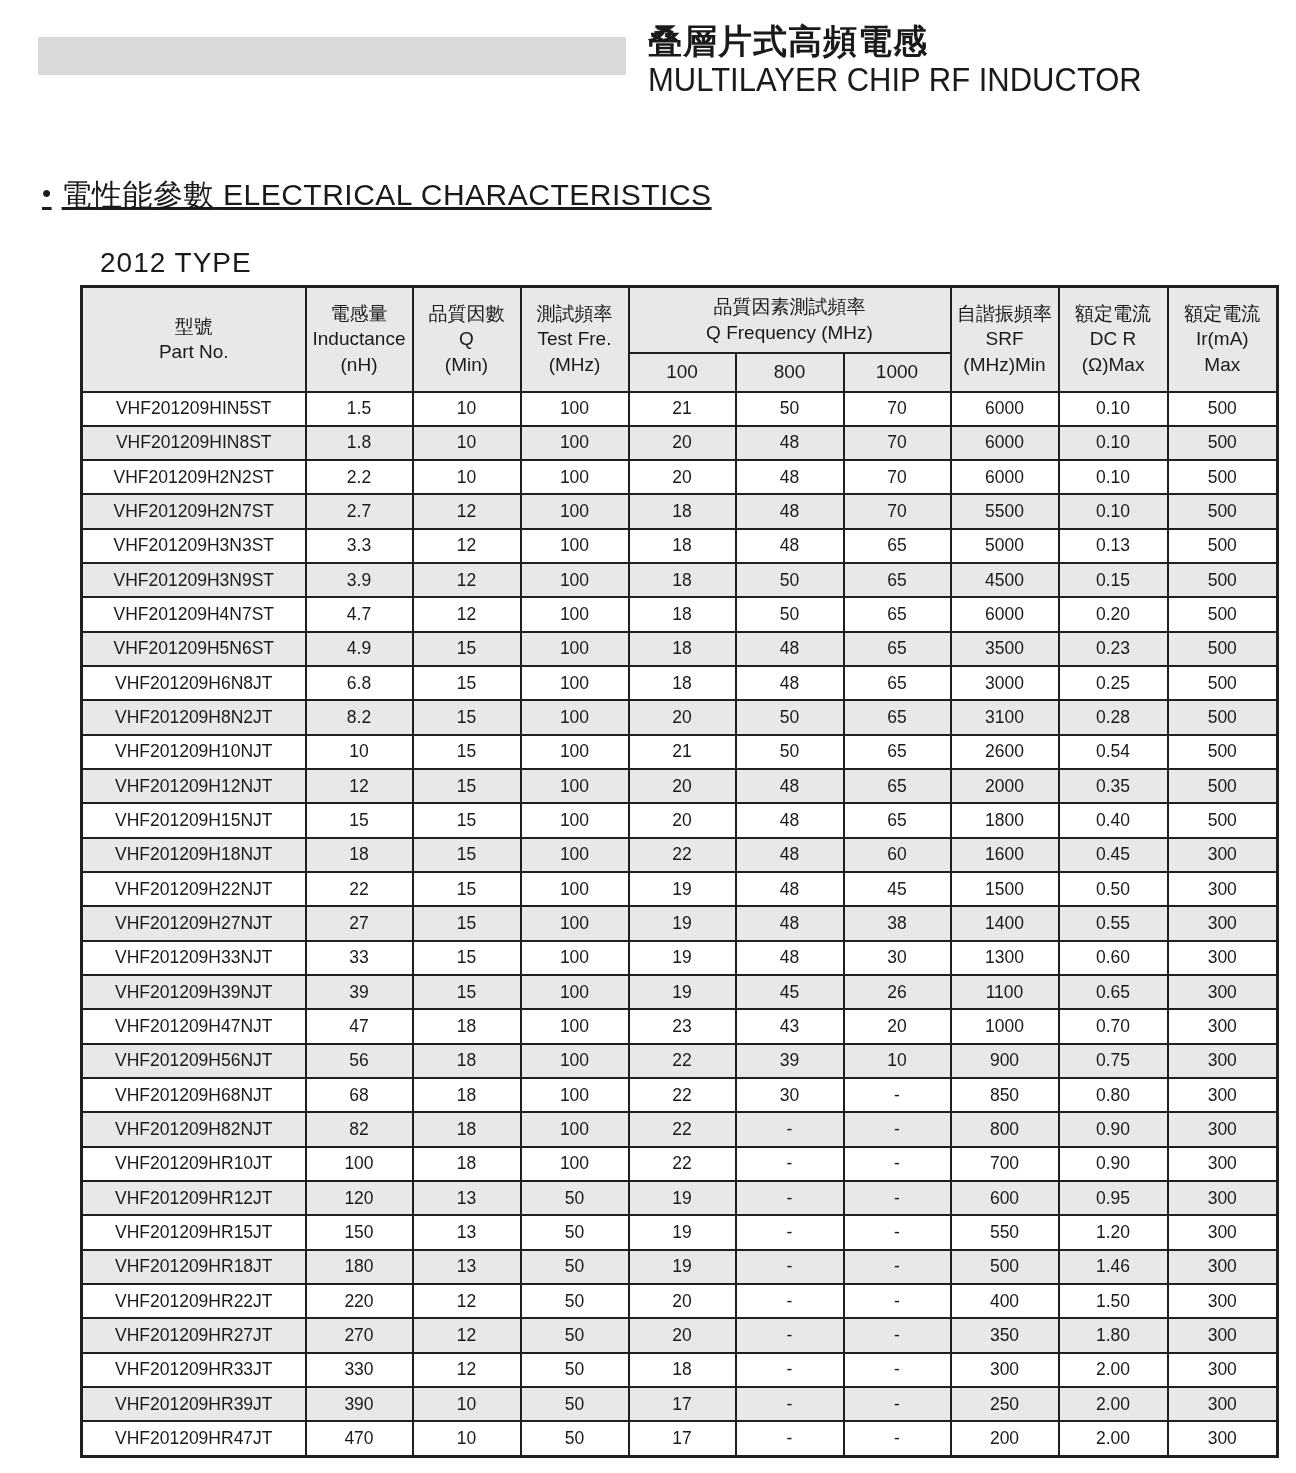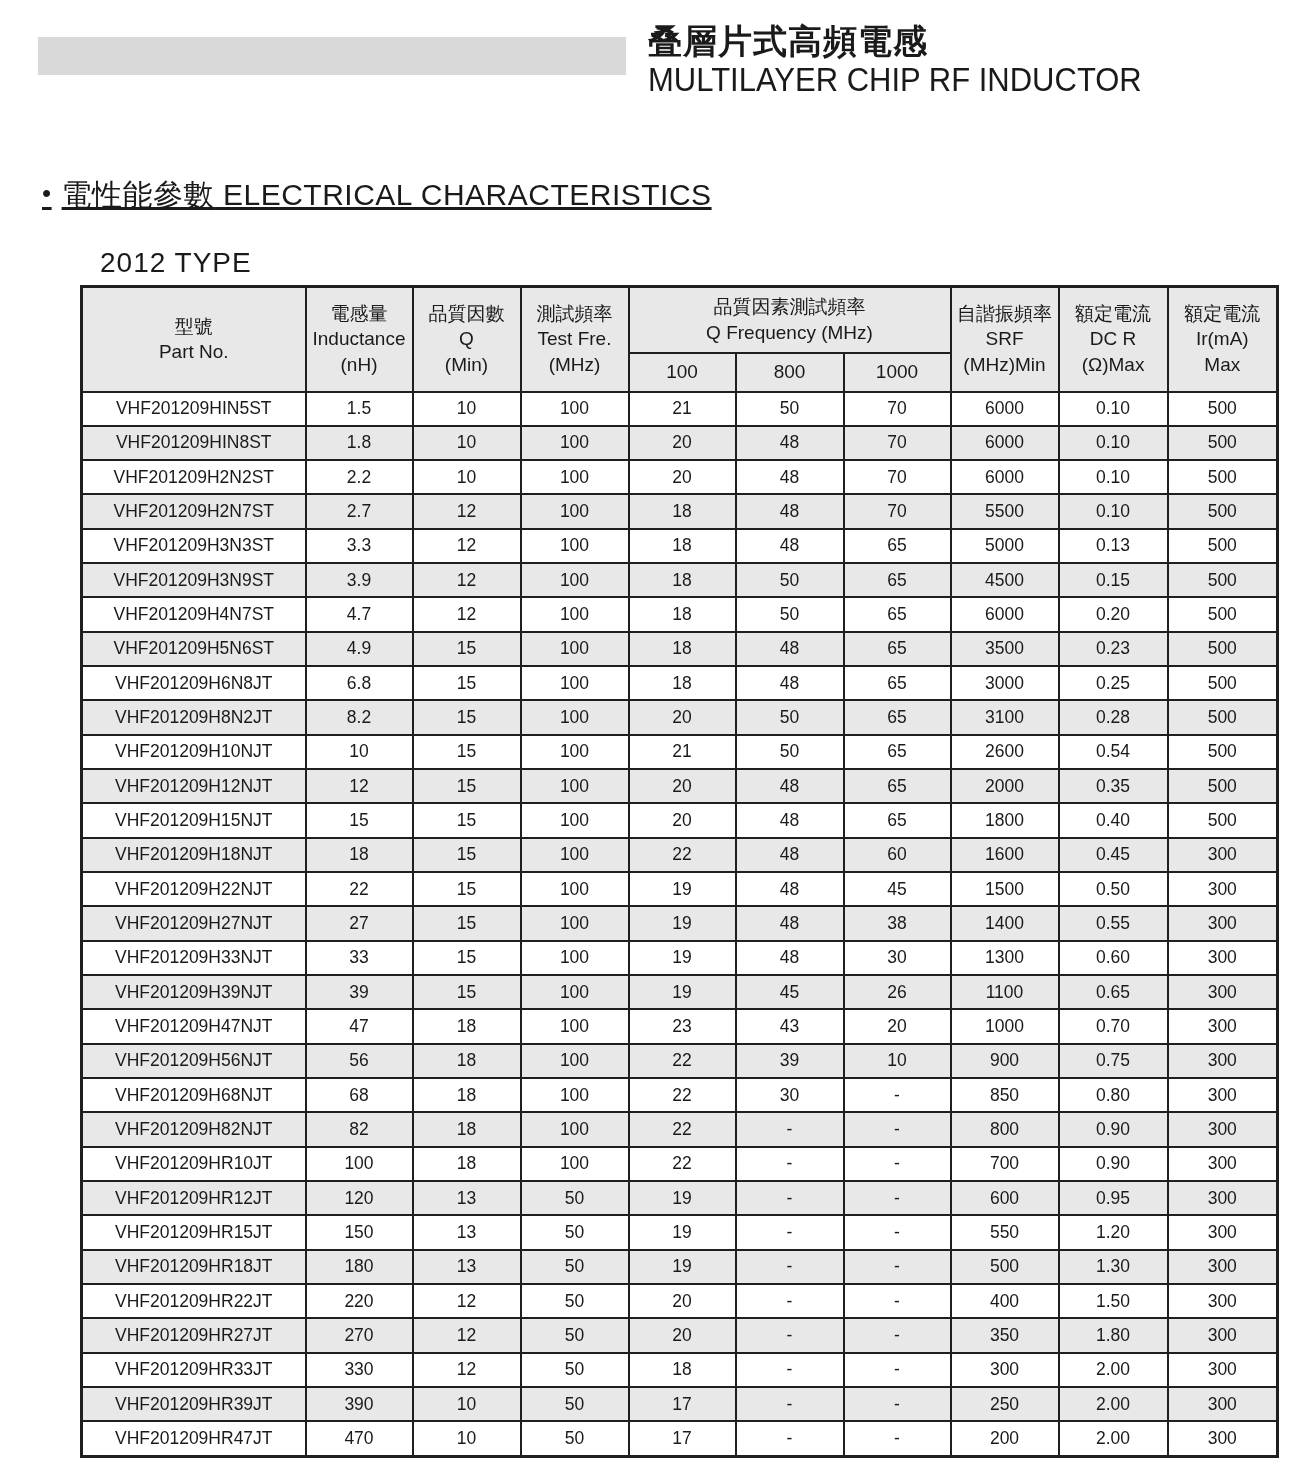--- a/index.html
+++ b/index.html
@@ -441,21 +441,21 @@
           </tr>
           <tr class="alt">
             <td>VHF201209HR18JT</td>
             <td>180</td>
             <td>13</td>
             <td>50</td>
             <td>19</td>
             <td>-</td>
             <td>-</td>
             <td>500</td>
-            <td>1.30</td>
+            <td>1.46</td>
             <td>300</td>
           </tr>
           <tr>
             <td>VHF201209HR22JT</td>
             <td>220</td>
             <td>12</td>
             <td>50</td>
             <td>20</td>
             <td>-</td>
             <td>-</td>

